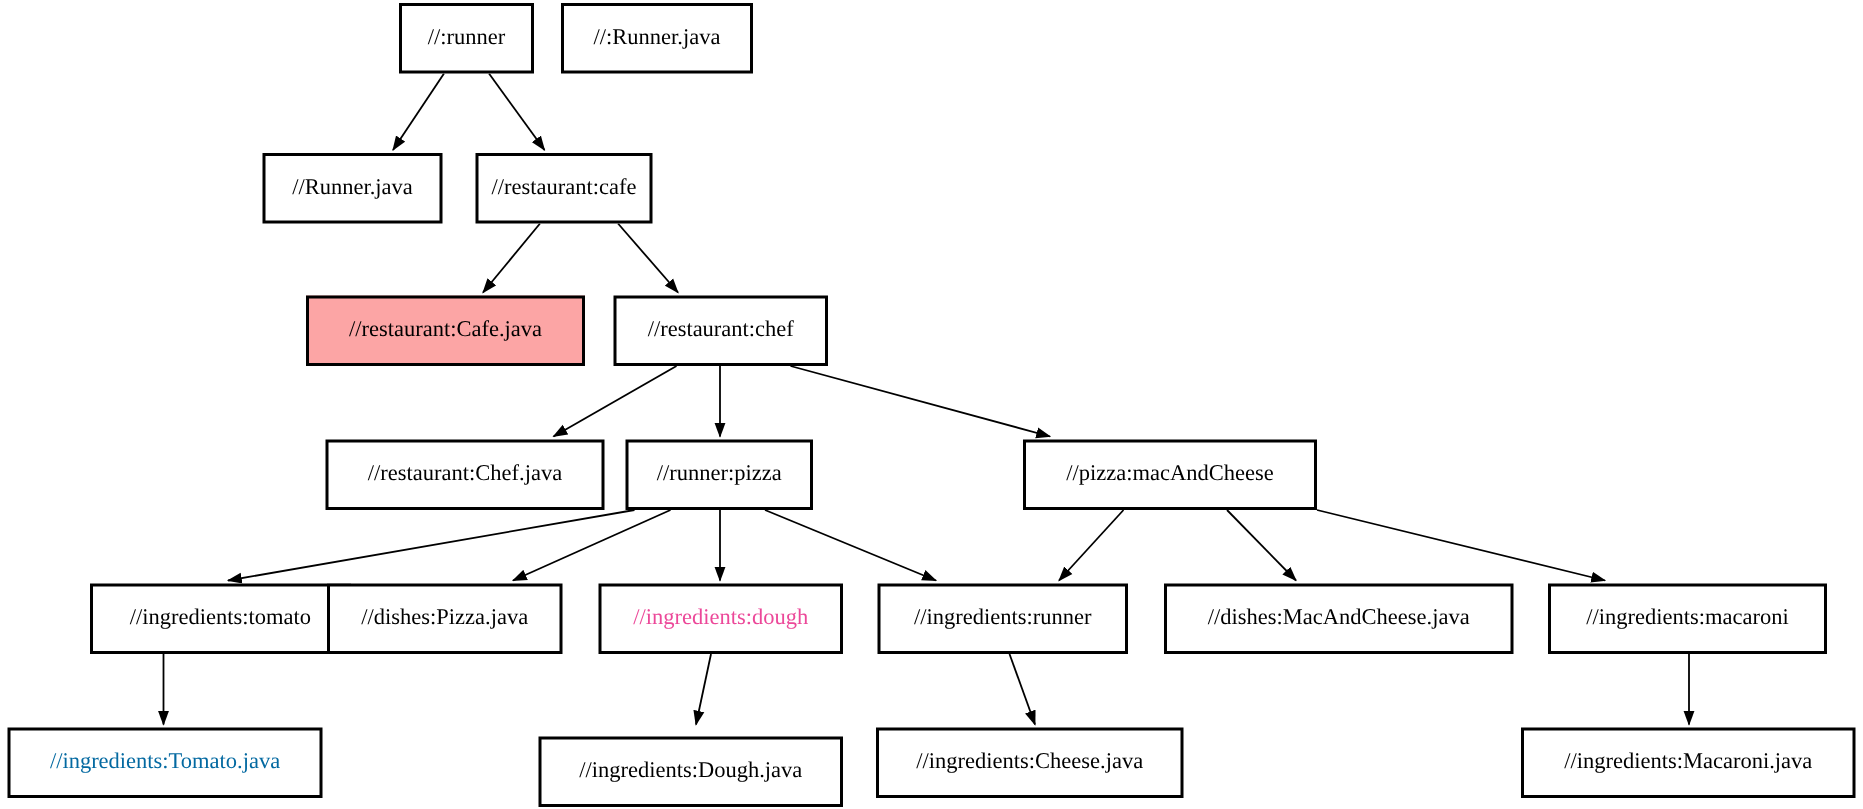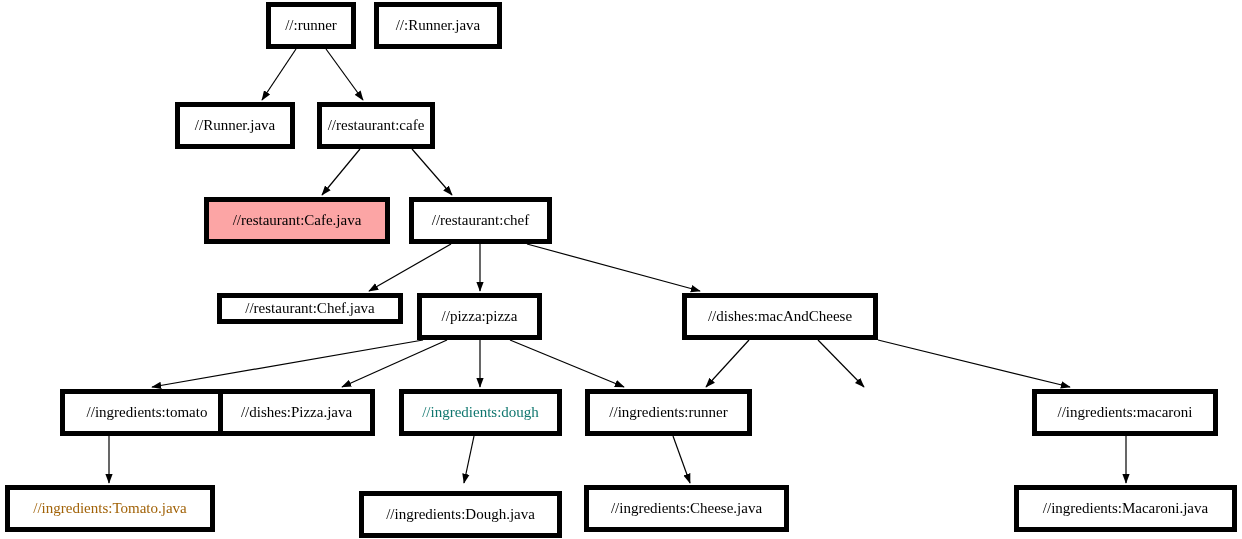--- a/index.html
+++ b/index.html
@@ -27,21 +27,21 @@
   #node-layer {
     position: absolute;
     left: 0;
     top: 0;
     width: 1242px;
     height: 539px;
   }
   .graph-node {
     position: absolute;
     box-sizing: border-box;
-    border: 5px solid #737373;
+    border: 2px solid #737373;
     background: #ffffff;
     display: flex;
     align-items: center;
     justify-content: center;
     cursor: default;
   }
   .graph-node-label {
     font-family: "Liberation Serif", "DejaVu Serif", serif;
     font-size: 15px;
     line-height: 1;
@@ -95,46 +95,49 @@
       </div>
       <div class="graph-node" style="left: 317px; top: 102px; width: 118px; height: 47px; border-color: rgb(0, 0, 0); background: rgb(255, 255, 255);">
         <span class="graph-node-label" style="color: rgb(0, 0, 0);">//restaurant:cafe</span>
       </div>
       <div class="graph-node" style="left: 204px; top: 197px; width: 186px; height: 47px; border-color: rgb(0, 0, 0); background: #fca5a5;">
         <span class="graph-node-label" style="color: rgb(0, 0, 0);">//restaurant:Cafe.java</span>
       </div>
       <div class="graph-node" style="left: 409px; top: 197px; width: 143px; height: 47px; border-color: rgb(0, 0, 0); background: rgb(255, 255, 255);">
         <span class="graph-node-label" style="color: rgb(0, 0, 0);">//restaurant:chef</span>
       </div>
-      <div class="graph-node" style="left: 217px; top: 293px; width: 186px; height: 31px; border-color: rgb(0, 0, 0); background: rgb(255, 255, 255);">
+      <div class="graph-node" style="left: 217px; top: 293px; width: 186px; height: 47px; border-color: rgb(0, 0, 0); background: rgb(255, 255, 255);">
         <span class="graph-node-label" style="color: rgb(0, 0, 0);">//restaurant:Chef.java</span>
       </div>
       <div class="graph-node" style="left: 417px; top: 293px; width: 125px; height: 47px; border-color: rgb(0, 0, 0); background: rgb(255, 255, 255);">
-        <span class="graph-node-label" style="color: rgb(0, 0, 0);">//pizza:pizza</span>
+        <span class="graph-node-label" style="color: rgb(0, 0, 0);">//runner:pizza</span>
       </div>
       <div class="graph-node" style="left: 682px; top: 293px; width: 196px; height: 47px; border-color: rgb(0, 0, 0); background: rgb(255, 255, 255);">
-        <span class="graph-node-label" style="color: rgb(0, 0, 0);">//dishes:macAndCheese</span>
+        <span class="graph-node-label" style="color: rgb(0, 0, 0);">//pizza:macAndCheese</span>
       </div>
       <div class="graph-node" style="left: 22px; top: 389px; width: 174px; height: 47px; border-color: rgb(0, 0, 0); background: rgb(255, 255, 255); margin-left: 38px;">
         <span class="graph-node-label" style="color: rgb(0, 0, 0);">//ingredients:tomato</span>
       </div>
       <div class="graph-node" style="left: 218px; top: 389px; width: 157px; height: 47px; border-color: rgb(0, 0, 0); background: rgb(255, 255, 255);">
         <span class="graph-node-label" style="color: rgb(0, 0, 0);">//dishes:Pizza.java</span>
       </div>
       <div class="graph-node" style="left: 399px; top: 389px; width: 163px; height: 47px; border-color: rgb(0, 0, 0); background: rgb(255, 255, 255);">
-        <span class="graph-node-label" style="color: #0f766e;">//ingredients:dough</span>
+        <span class="graph-node-label" style="color: #ec4899;">//ingredients:dough</span>
       </div>
       <div class="graph-node" style="left: 585px; top: 389px; width: 167px; height: 47px; border-color: rgb(0, 0, 0); background: rgb(255, 255, 255);">
         <span class="graph-node-label" style="color: rgb(0, 0, 0);">//ingredients:runner</span>
+      </div>
+      <div class="graph-node" style="left: 776px; top: 389px; width: 233px; height: 47px; border-color: rgb(0, 0, 0); background: rgb(255, 255, 255);">
+        <span class="graph-node-label" style="color: rgb(0, 0, 0);">//dishes:MacAndCheese.java</span>
       </div>
       <div class="graph-node" style="left: 1032px; top: 389px; width: 186px; height: 47px; border-color: rgb(0, 0, 0); background: rgb(255, 255, 255);">
         <span class="graph-node-label" style="color: rgb(0, 0, 0);">//ingredients:macaroni</span>
       </div>
       <div class="graph-node" style="left: 5px; top: 485px; width: 210px; height: 47px; border-color: rgb(0, 0, 0); background: rgb(255, 255, 255);">
-        <span class="graph-node-label" style="color: #a16207;">//ingredients:Tomato.java</span>
+        <span class="graph-node-label" style="color: #0369a1;">//ingredients:Tomato.java</span>
       </div>
       <div class="graph-node" style="left: 359px; top: 491px; width: 203px; height: 47px; border-color: rgb(0, 0, 0); background: rgb(255, 255, 255);">
         <span class="graph-node-label" style="color: rgb(0, 0, 0);">//ingredients:Dough.java</span>
       </div>
       <div class="graph-node" style="left: 584px; top: 485px; width: 205px; height: 47px; border-color: rgb(0, 0, 0); background: rgb(255, 255, 255);">
         <span class="graph-node-label" style="color: rgb(0, 0, 0);">//ingredients:Cheese.java</span>
       </div>
       <div class="graph-node" style="left: 1014px; top: 485px; width: 223px; height: 47px; border-color: rgb(0, 0, 0); background: rgb(255, 255, 255);">
         <span class="graph-node-label" style="color: rgb(0, 0, 0);">//ingredients:Macaroni.java</span>
       </div>

